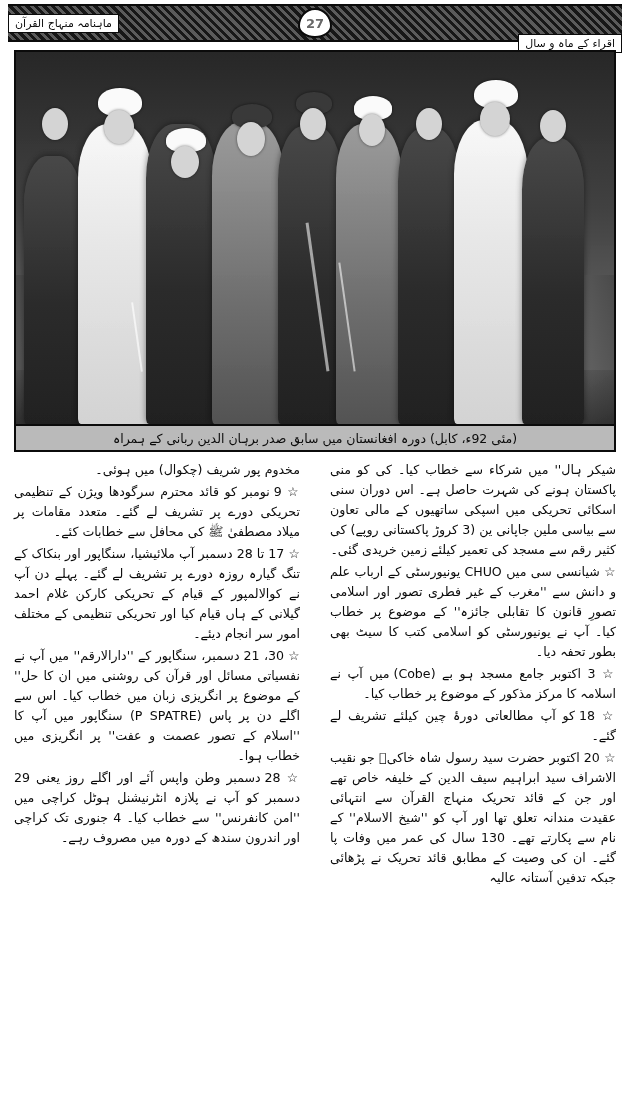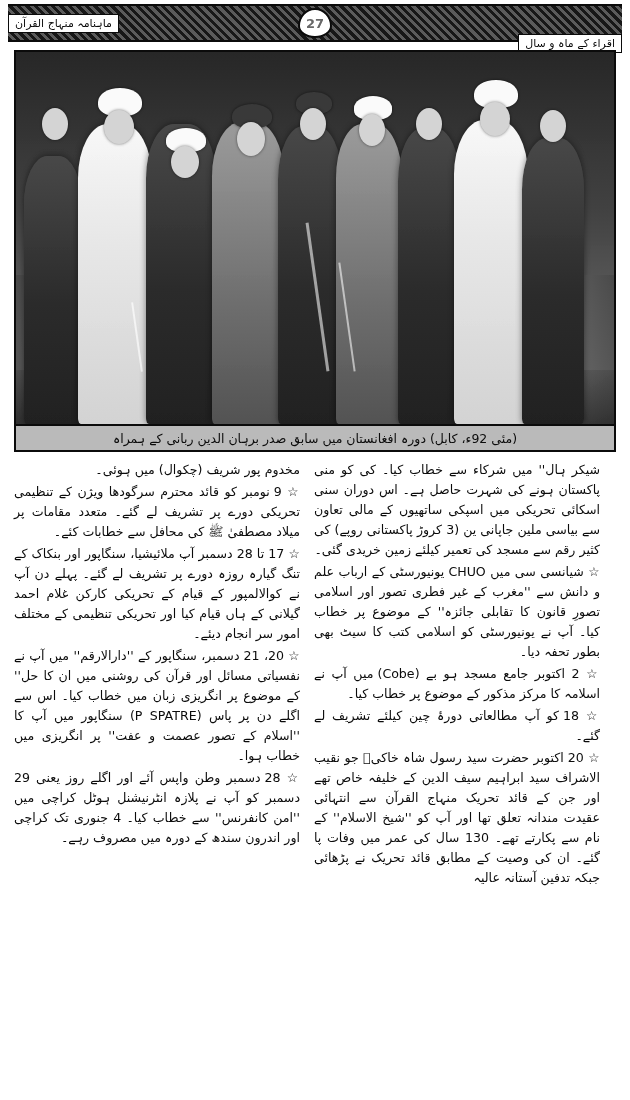--- a/index.html
+++ b/index.html
@@ -117,20 +117,21 @@
     background:#fca5a5;
   }
 
   
   .cols{
     display:flex;
     flex-direction:row-reverse;
     gap:14px;
     margin:8px 14px 0 14px;
     direction:rtl;
+    justify-content:space-between;
   }
   .col{
     width:286px;
     font-size:12.6px;
     line-height:20px;
     text-align:justify;
     color:#111;
     font-family:"DejaVu Sans",sans-serif;
   }
   .col p{margin:0 0 2px 0;}
@@ -190,25 +191,25 @@
     </div>
   </div>
 
   <div class="caption">(مئی 92ء، کابل) دورہ افغانستان میں سابق صدر برہان الدین ربانی کے ہمراہ</div>
 
   <div class="cols">
     <div class="col">
       <p>مخدوم پور شریف (چکوال) میں ہوئی۔</p>
       <p>☆ 9 نومبر کو قائد محترم سرگودھا ویژن کے تنظیمی تحریکی دورے پر تشریف لے گئے۔ متعدد مقامات پر میلاد مصطفیٰ ﷺ کی محافل سے خطابات کئے۔</p>
       <p>☆ 17 تا 28 دسمبر آپ ملائیشیا، سنگاپور اور بنکاک کے تنگ گیارہ روزہ دورے پر تشریف لے گئے۔ پہلے دن آپ نے کوالالمپور کے قیام کے تحریکی کارکن غلام احمد گیلانی کے ہاں قیام کیا اور تحریکی تنظیمی کے مختلف امور سر انجام دیئے۔</p>
-      <p>☆ 20، 21 دسمبر، سنگاپور کے ''دارالارقم'' میں آپ نے نفسیاتی مسائل اور قرآن کی روشنی میں ان کا حل'' کے موضوع پر انگریزی زبان میں خطاب کیا۔ اس سے اگلے دن پر پاس (P SPATRE) سنگاپور میں آپ کا ''اسلام کے تصور عصمت و عفت'' پر انگریزی میں خطاب ہوا۔</p>
+      <p>☆ 30، 21 دسمبر، سنگاپور کے ''دارالارقم'' میں آپ نے نفسیاتی مسائل اور قرآن کی روشنی میں ان کا حل'' کے موضوع پر انگریزی زبان میں خطاب کیا۔ اس سے اگلے دن پر پاس (P SPATRE) سنگاپور میں آپ کا ''اسلام کے تصور عصمت و عفت'' پر انگریزی میں خطاب ہوا۔</p>
       <p>☆ 28 دسمبر وطن واپس آئے اور اگلے روز یعنی 29 دسمبر کو آپ نے پلازہ انٹرنیشنل ہوٹل کراچی میں ''امن کانفرنس'' سے خطاب کیا۔ 4 جنوری تک کراچی اور اندرون سندھ کے دورہ میں مصروف رہے۔</p>
     </div>
     <div class="col">
       <p>شیکر ہال'' میں شرکاء سے خطاب کیا۔ کی کو منی پاکستان ہونے کی شہرت حاصل ہے۔ اس دوران سنی اسکائی تحریکی میں اسپکی ساتھیوں کے مالی تعاون سے بیاسی ملین جاپانی ین (3 کروڑ پاکستانی روپے) کی کثیر رقم سے مسجد کی تعمیر کیلئے زمین خریدی گئی۔</p>
       <p>☆ شیانسی سی میں CHUO یونیورسٹی کے ارباب علم و دانش سے ''مغرب کے غیر فطری تصور اور اسلامی تصورِ قانون کا تقابلی جائزہ'' کے موضوع پر خطاب کیا۔ آپ نے یونیورسٹی کو اسلامی کتب کا سیٹ بھی بطور تحفہ دیا۔</p>
-      <p>☆ 2 اکتوبر جامع مسجد ہو بے (Cobe) میں آپ نے اسلامہ کا مرکز مذکور کے موضوع پر خطاب کیا۔</p>
+      <p>☆ 3 اکتوبر جامع مسجد ہو بے (Cobe) میں آپ نے اسلامہ کا مرکز مذکور کے موضوع پر خطاب کیا۔</p>
       <p>☆ 18 کو آپ مطالعاتی دورۂ چین کیلئے تشریف لے گئے۔</p>
       <p>☆ 20 اکتوبر حضرت سید رسول شاہ خاکیؒ جو نقیب الاشراف سید ابراہیم سیف الدین کے خلیفہ خاص تھے اور جن کے قائد تحریک منہاج القرآن سے انتہائی عقیدت مندانہ تعلق تھا اور آپ کو ''شیخ الاسلام'' کے نام سے پکارتے تھے۔ 130 سال کی عمر میں وفات پا گئے۔ ان کی وصیت کے مطابق قائد تحریک نے پڑھائی جبکہ تدفین آستانہ عالیہ</p>
     </div>
   </div>
 
 </div>
 
 </body></html>

